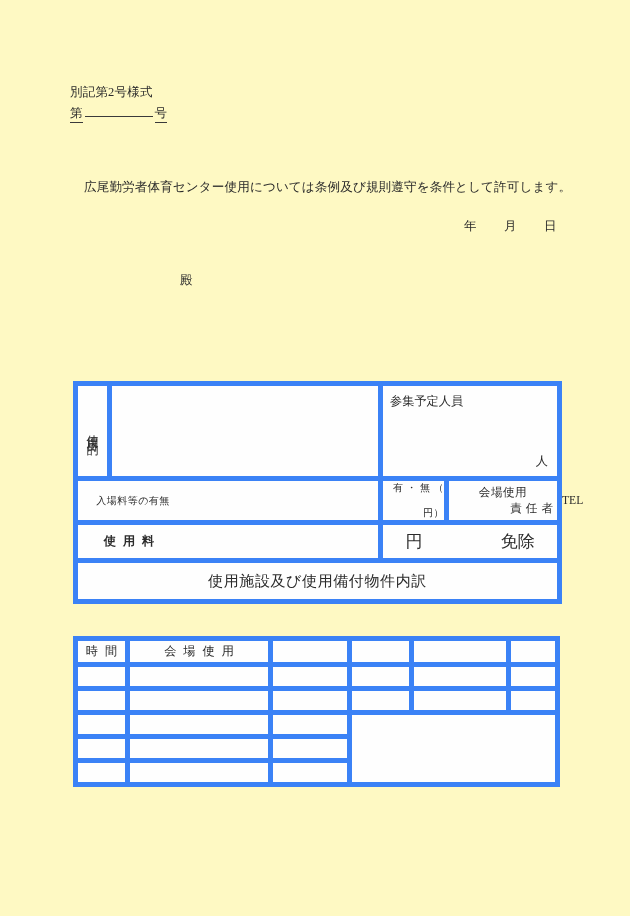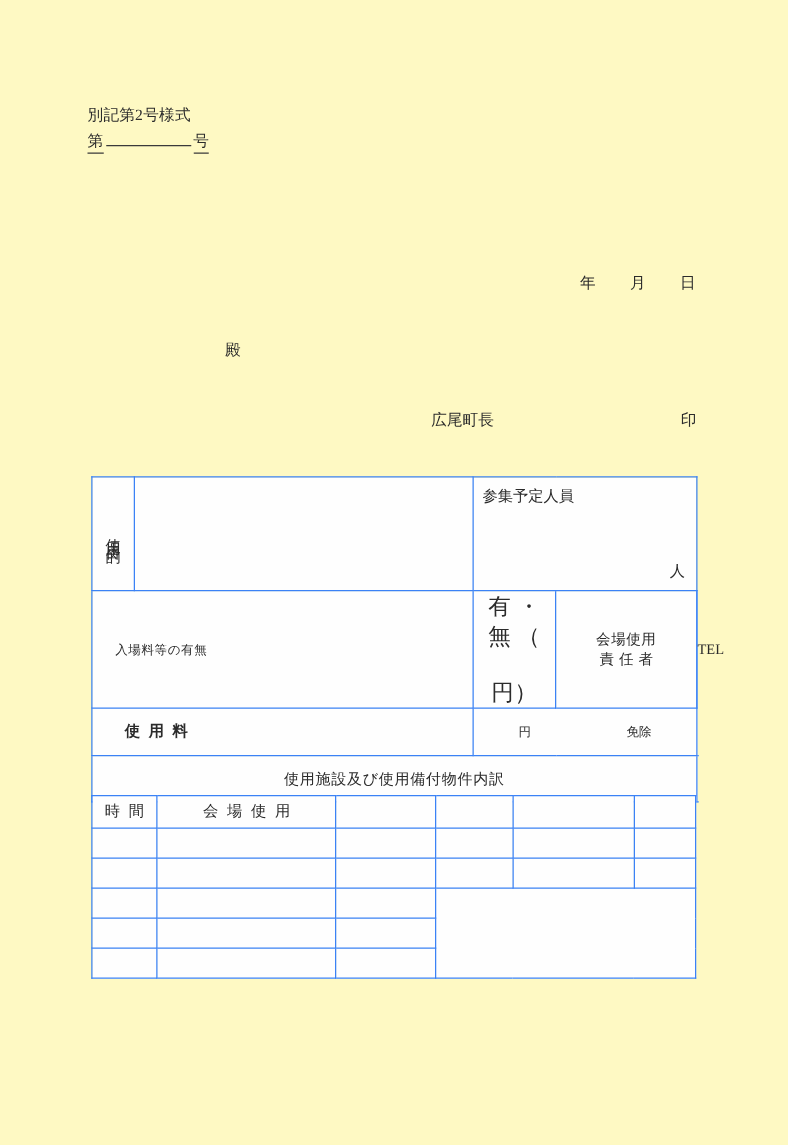--- a/index.html
+++ b/index.html
@@ -103,21 +103,21 @@
   .form-table {
     position: absolute;
     left: 73px;
     top: 381px;
     width: 484px;
     border-collapse: collapse;
     table-layout: fixed;
     font-size: 12.2px;
   }
   .form-table td {
-    border: 1px solid #3b82f6;
+    border: 5px solid #3b82f6;
     padding: 0;
     vertical-align: middle;
     background: #fefefe;
   }
 
   .v-label {
     writing-mode: vertical-rl;
     text-orientation: upright;
     height: 86px;
     margin: 0 auto;
@@ -165,53 +165,53 @@
   .datetime-val {
     padding-left: 24px;
     font-size: 12.2px;
     white-space: nowrap;
   }
   .datetime-val span { margin-right: 28px; }
   .datetime-val span.narrow { margin-right: 20px; }
   .datetime-val span:last-child { margin-right: 0; }
 
   .fee-presence {
-    text-align: center;
-    font-size: 18px;
+    text-align: right;
+    font-size: 10px;
     letter-spacing: 0.5px;
     padding-right: 46px;
   }
   .fee-presence .paren-gap { display: inline-block; width: 40px; }
 
   .resp-cell {
     width: 66px;
     text-align: center;
     line-height: 1.35;
     font-size: 11.6px;
     padding: 2px 0;
   }
   .resp-cell .l1 { letter-spacing: 0.5px; display: block; }
-  .resp-cell .l2 { letter-spacing: 4px; text-indent: 4px; display: block; }
+  .resp-cell .l2 { letter-spacing: 4px; text-indent: 4px; display: block; text-align: right; }
 
   .tel-cell {
     padding-left: 6px;
     font-size: 11.6px;
     font-family: "Liberation Serif", serif;
   }
 
   .usefee-val {
     text-align: center;
-    font-size: 10px;
+    font-size: 17px;
     padding-right: 20px;
   }
   .usefee-val .yen { margin-right: 74px; }
 
   .section-head {
     text-align: center;
-    font-size: 12px;
+    font-size: 15px;
     letter-spacing: 0.6px;
     height: 36px;
   }
 
   .sub-time { width: 52px; }
   .sub-fac  { width: 143px; }
   .sub-c3   { width: 79px; }
   .sub-c4   { width: 62px; }
   .sub-c5   { width: 97px; }
   .sub-c6   { width: 49px; }
@@ -225,33 +225,30 @@
 
   <div class="form-no">別記第2号様式</div>
 
   <div class="doc-no">
     <span class="lbl-first">第</span>
     <span class="blank"></span>
     <span style="border-bottom:1px solid #3a3a3a;">号</span>
   </div>
 
 
+  <div class="body-text">広尾勤労者体育センター使用については条例及び規則遵守を条件として許可します。</div>
 
   <div class="date-line">
     <span>年</span>
     <span>月</span>
     <span>日</span>
   </div>
 
   <div class="addressee">殿</div>
 
-  <div class="signer">
-    <span>広尾町長</span>
-    <span>印</span>
-  </div>
 
   <table class="form-table">
     <colgroup>
       <col style="width:34px">
       <col style="width:271px">
       <col style="width:66px">
       <col style="width:113px">
     </colgroup>
     <tbody>
       <tr>

